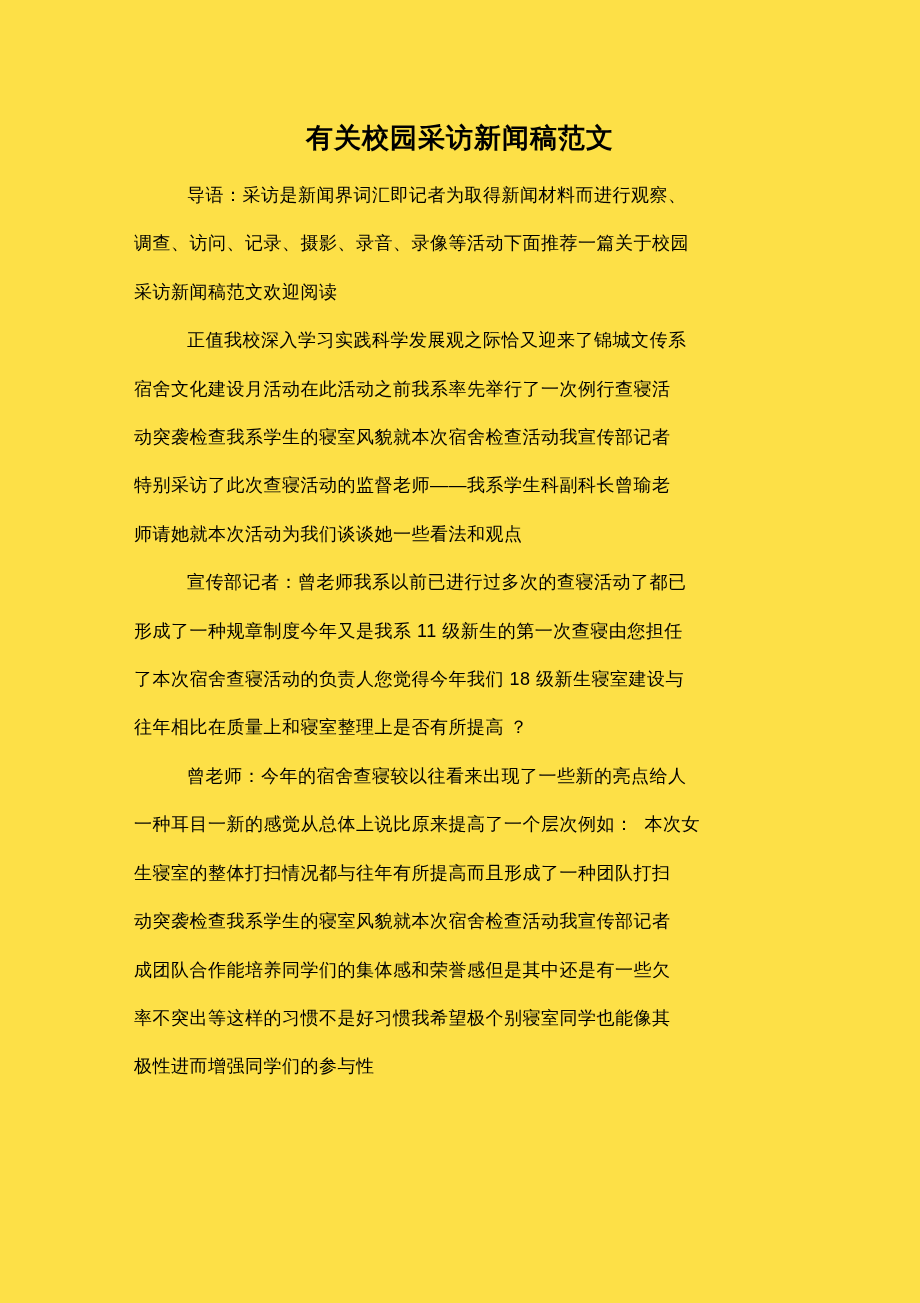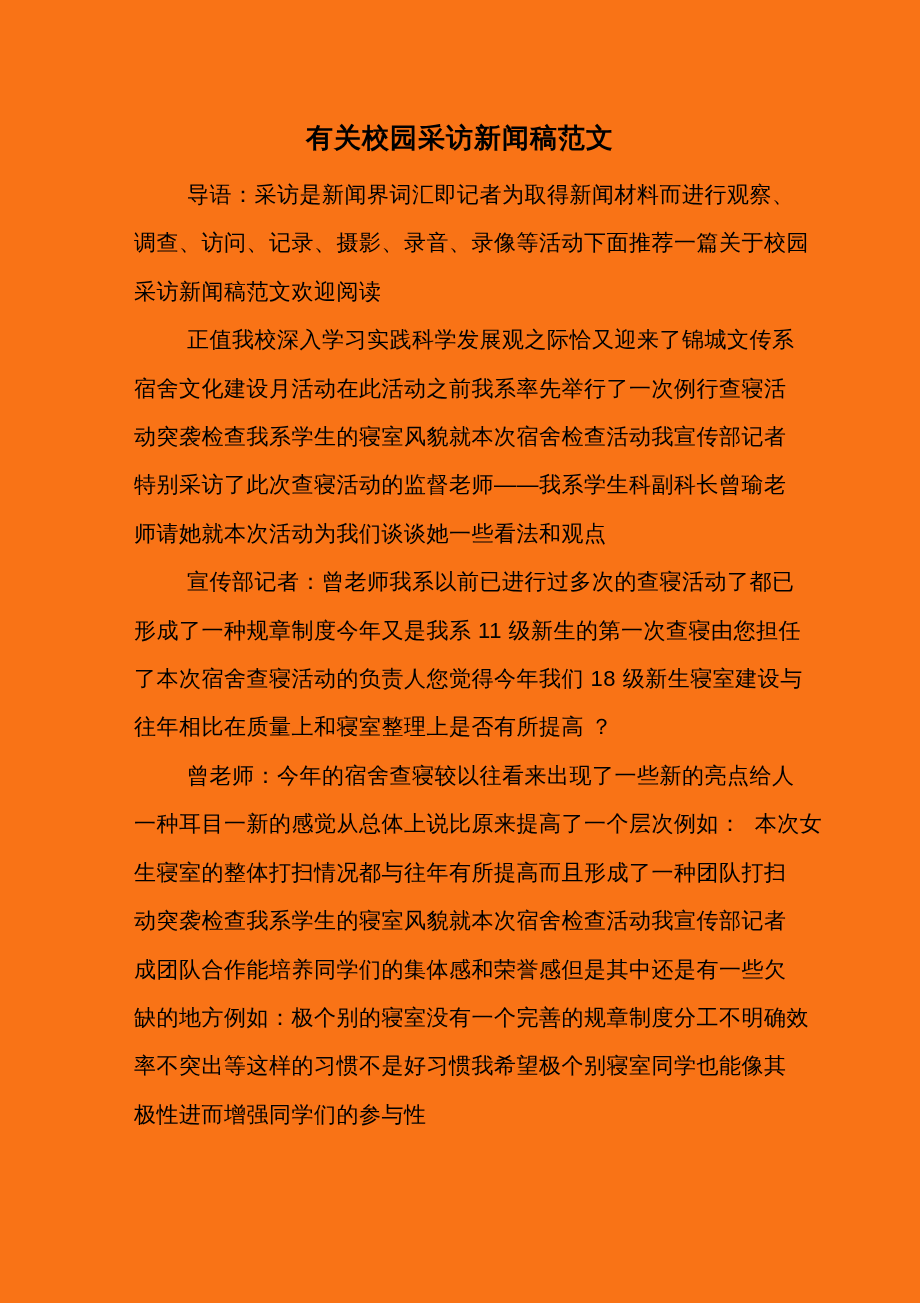--- a/index.html
+++ b/index.html
@@ -4,21 +4,21 @@
 <style>
   html, body {
     margin: 0;
     padding: 0;
     background: #ffffff;
   }
   .page {
     position: relative;
     width: 920px;
     height: 1303px;
-    background: #f97316;
+    background: #fde047;
     color: #000000;
     font-family: "Liberation Sans", sans-serif;
     overflow: hidden;
   }
   .doc-title {
     position: absolute;
     top: 121px;
     left: 0;
     width: 920px;
     text-align: center;
@@ -32,21 +32,21 @@
     position: absolute;
     top: 171px;
     left: 134px;
     width: 660px;
   }
   .paragraph {
     margin: 0;
     padding: 0;
   }
   .text-line {
-    font-size: 22px;
+    font-size: 18px;
     line-height: 48.4px;
     letter-spacing: 0.5px;
     white-space: pre;
     color: #000000;
   }
   .text-line.first {
     padding-left: 53px;
   }
 </style>
 </head>
@@ -78,19 +78,18 @@
       <div class="text-line">了本次宿舍查寝活动的负责人您觉得今年我们 18 级新生寝室建设与</div>
       <div class="text-line">往年相比在质量上和寝室整理上是否有所提高 ？</div>
     </div>
 
     <div class="paragraph">
       <div class="text-line first">曾老师：今年的宿舍查寝较以往看来出现了一些新的亮点给人</div>
       <div class="text-line">一种耳目一新的感觉从总体上说比原来提高了一个层次例如：  本次女</div>
       <div class="text-line">生寝室的整体打扫情况都与往年有所提高而且形成了一种团队打扫</div>
       <div class="text-line">动突袭检查我系学生的寝室风貌就本次宿舍检查活动我宣传部记者</div>
       <div class="text-line">成团队合作能培养同学们的集体感和荣誉感但是其中还是有一些欠</div>
-      <div class="text-line">缺的地方例如：极个别的寝室没有一个完善的规章制度分工不明确效</div>
       <div class="text-line">率不突出等这样的习惯不是好习惯我希望极个别寝室同学也能像其</div>
       <div class="text-line">极性进而增强同学们的参与性</div>
     </div>
 
   </div>
 </div>
 
 </body></html>

